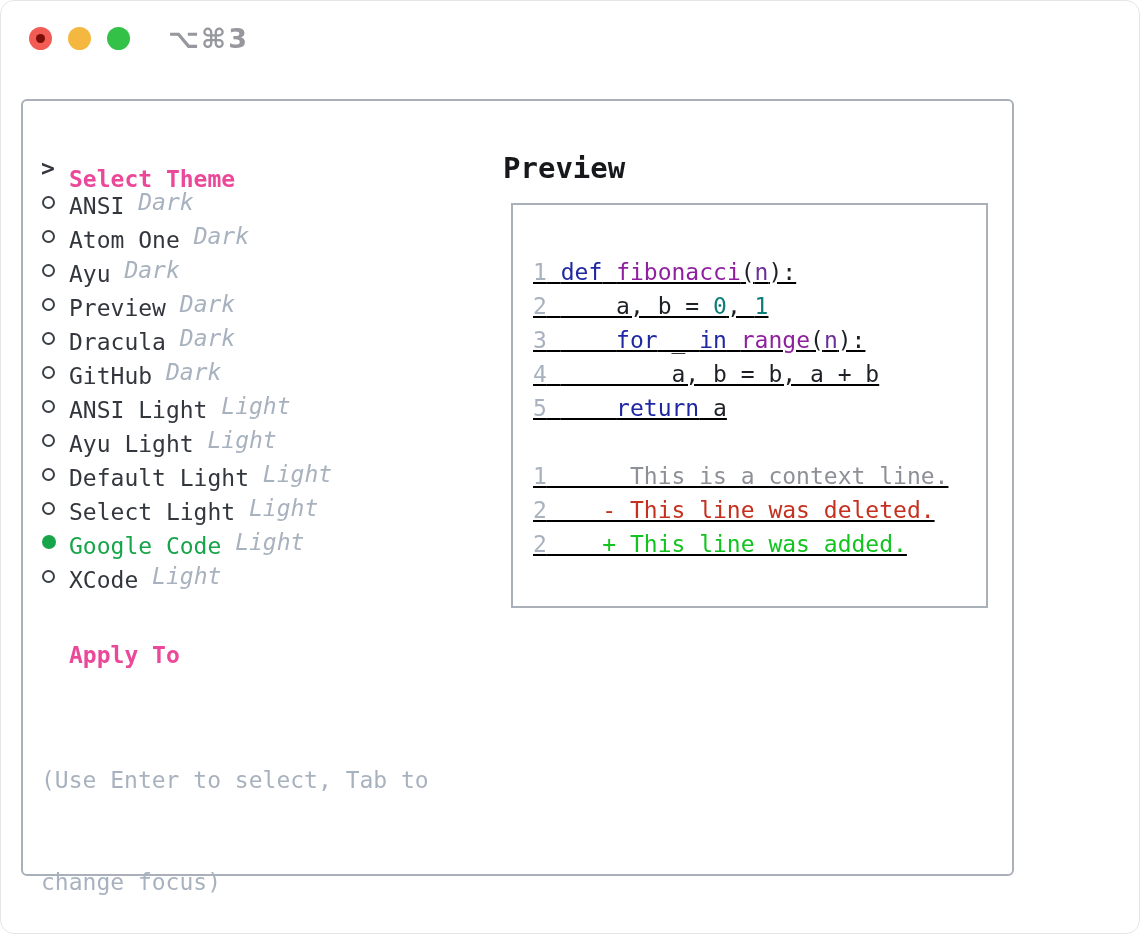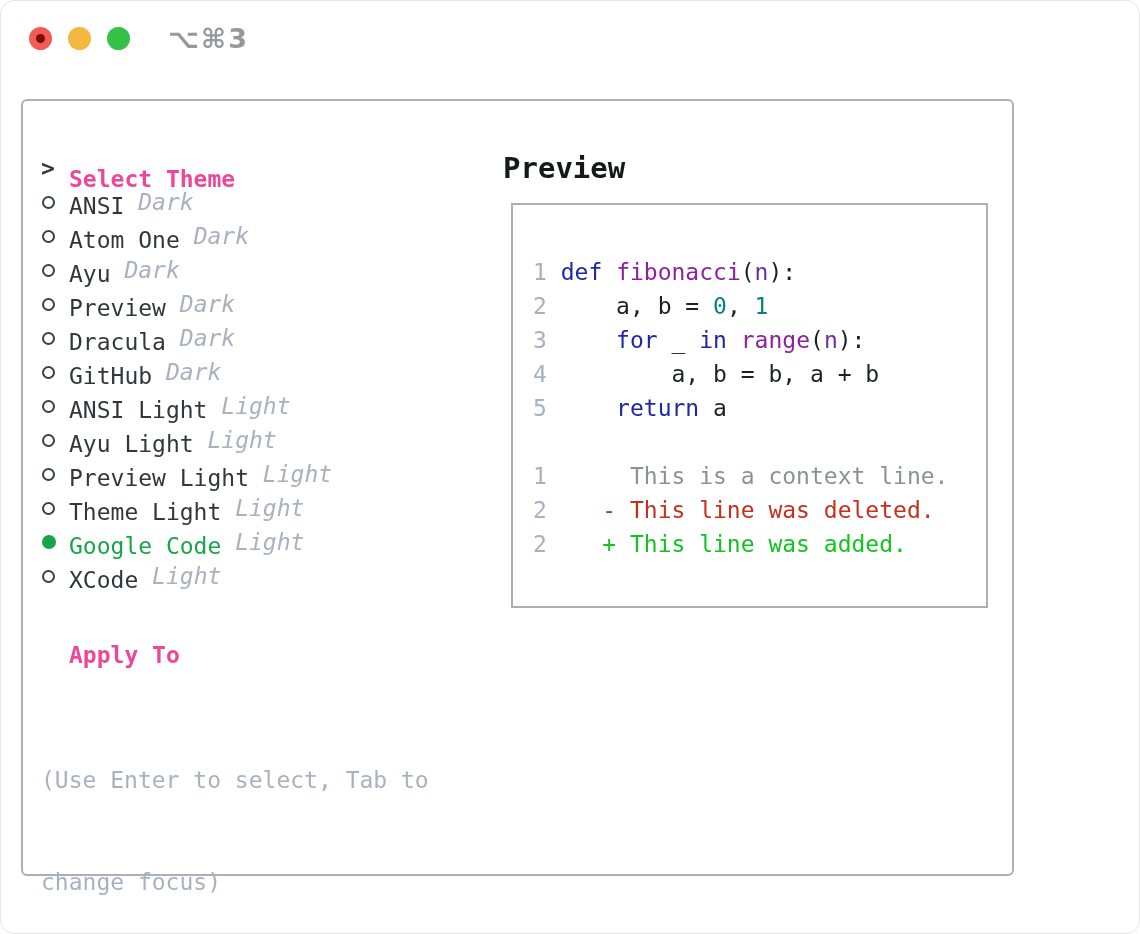--- a/index.html
+++ b/index.html
@@ -45,21 +45,21 @@
   .t-name.green { color: var(--accent); }
   .t-suffix { color: var(--muted); font-style: italic; }
   .spacer { height: 34px; }
   .help { font-size: 23px; line-height: 34px; color: var(--muted); white-space: pre; }
   
   .preview-label { position: absolute; left: 480px; top: 50px; height: 34px; line-height: 34px; font-size: 29px; font-weight: bold; color: #16181c; }
   .preview-box {
     position: absolute; left: 488px; top: 102px; width: 477px; height: 405px;
     border: 2px solid var(--border); background: #fff;
   }
-  .code-area { padding: 50px 0 0 20px; }
+  .code-area { padding: 50px 0 0 20px; text-decoration: underline; }
   .code-row { height: 34px; line-height: 34px; font-size: 23px; white-space: pre; color: var(--code-plain); }
   .lnum  { color: var(--muted); }
   .c-kw    { color: var(--kw); }
   .c-fn    { color: var(--fn); }
   .c-param { color: var(--param); }
   .c-num   { color: var(--tnum); }
   .c-plain { color: var(--code-plain); }
   .c-ctx { color: var(--diff-gray); }
   .c-del { color: var(--diff-red); }
   .c-add { color: var(--diff-green); }
@@ -89,22 +89,22 @@
 
       <div id="theme-list">
           <div class="row"><span class="bullet-col"><span class="bullet"></span></span><span class="t-name">ANSI</span><span class="t-suffix"> Dark</span></div>
           <div class="row"><span class="bullet-col"><span class="bullet"></span></span><span class="t-name">Atom One</span><span class="t-suffix"> Dark</span></div>
           <div class="row"><span class="bullet-col"><span class="bullet"></span></span><span class="t-name">Ayu</span><span class="t-suffix"> Dark</span></div>
           <div class="row"><span class="bullet-col"><span class="bullet"></span></span><span class="t-name">Preview</span><span class="t-suffix"> Dark</span></div>
           <div class="row"><span class="bullet-col"><span class="bullet"></span></span><span class="t-name">Dracula</span><span class="t-suffix"> Dark</span></div>
           <div class="row"><span class="bullet-col"><span class="bullet"></span></span><span class="t-name">GitHub</span><span class="t-suffix"> Dark</span></div>
           <div class="row"><span class="bullet-col"><span class="bullet"></span></span><span class="t-name">ANSI Light</span><span class="t-suffix"> Light</span></div>
           <div class="row"><span class="bullet-col"><span class="bullet"></span></span><span class="t-name">Ayu Light</span><span class="t-suffix"> Light</span></div>
-          <div class="row"><span class="bullet-col"><span class="bullet"></span></span><span class="t-name">Preview Light</span><span class="t-suffix"> Light</span></div>
-          <div class="row"><span class="bullet-col"><span class="bullet"></span></span><span class="t-name">Theme Light</span><span class="t-suffix"> Light</span></div>
+          <div class="row"><span class="bullet-col"><span class="bullet"></span></span><span class="t-name">Default Light</span><span class="t-suffix"> Light</span></div>
+          <div class="row"><span class="bullet-col"><span class="bullet"></span></span><span class="t-name">Select Light</span><span class="t-suffix"> Light</span></div>
           <div class="row"><span class="bullet-col"><span class="bullet selected"></span></span><span class="t-name green">Google Code</span><span class="t-suffix"> Light</span></div>
           <div class="row"><span class="bullet-col"><span class="bullet"></span></span><span class="t-name">XCode</span><span class="t-suffix"> Light</span></div>
         </div>
 
       <div class="spacer"></div>
 
       <div class="row">
         <span class="bullet-col"></span>
         <span class="hdr">Apply To</span>
       </div>

